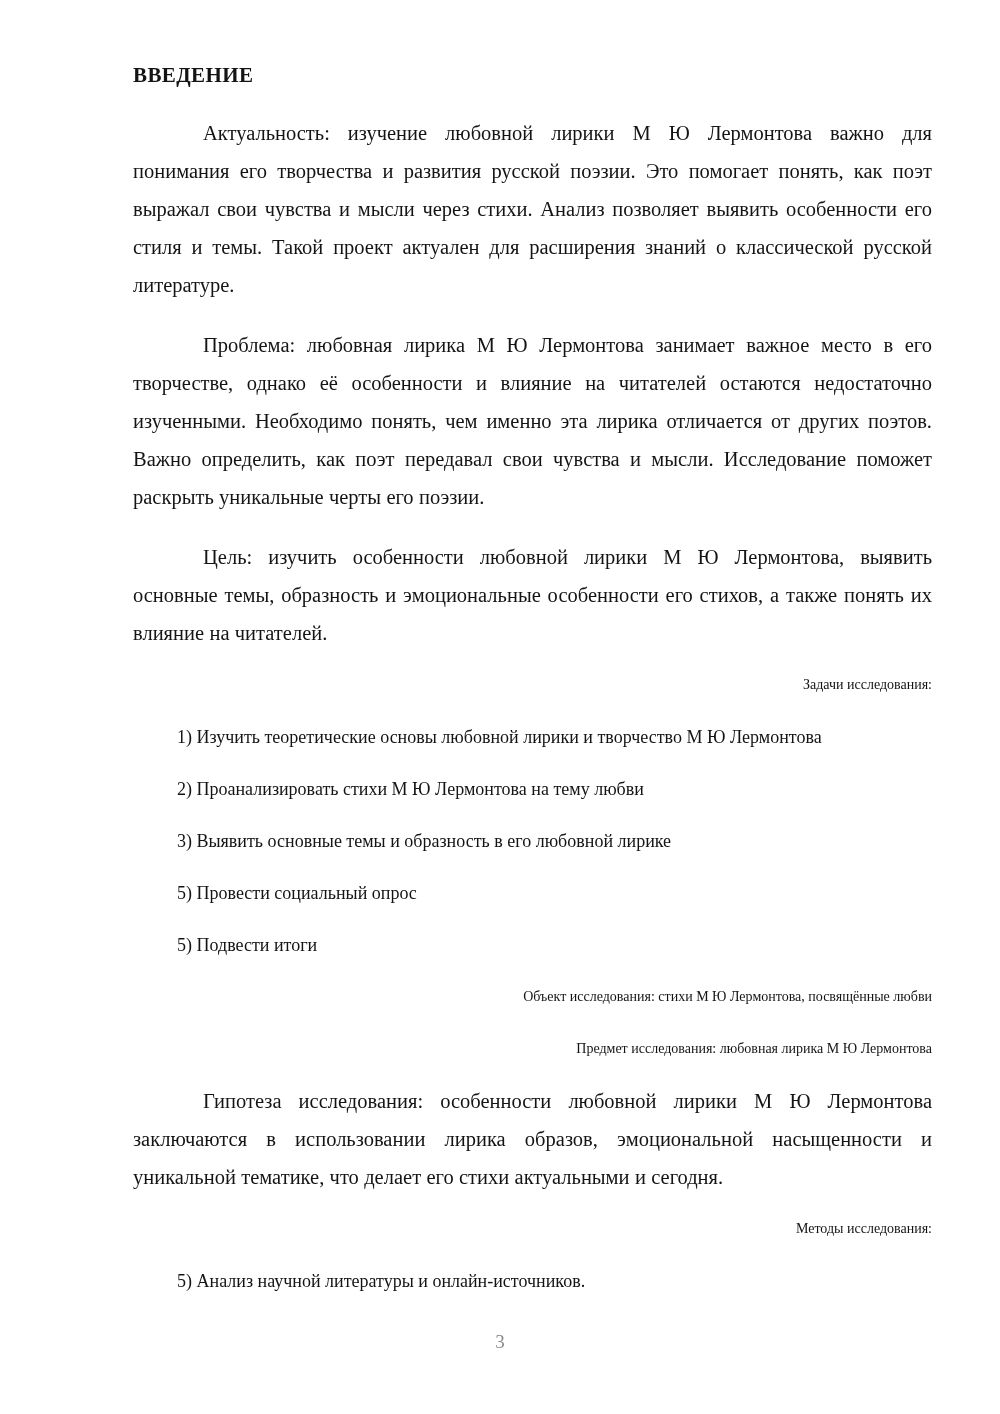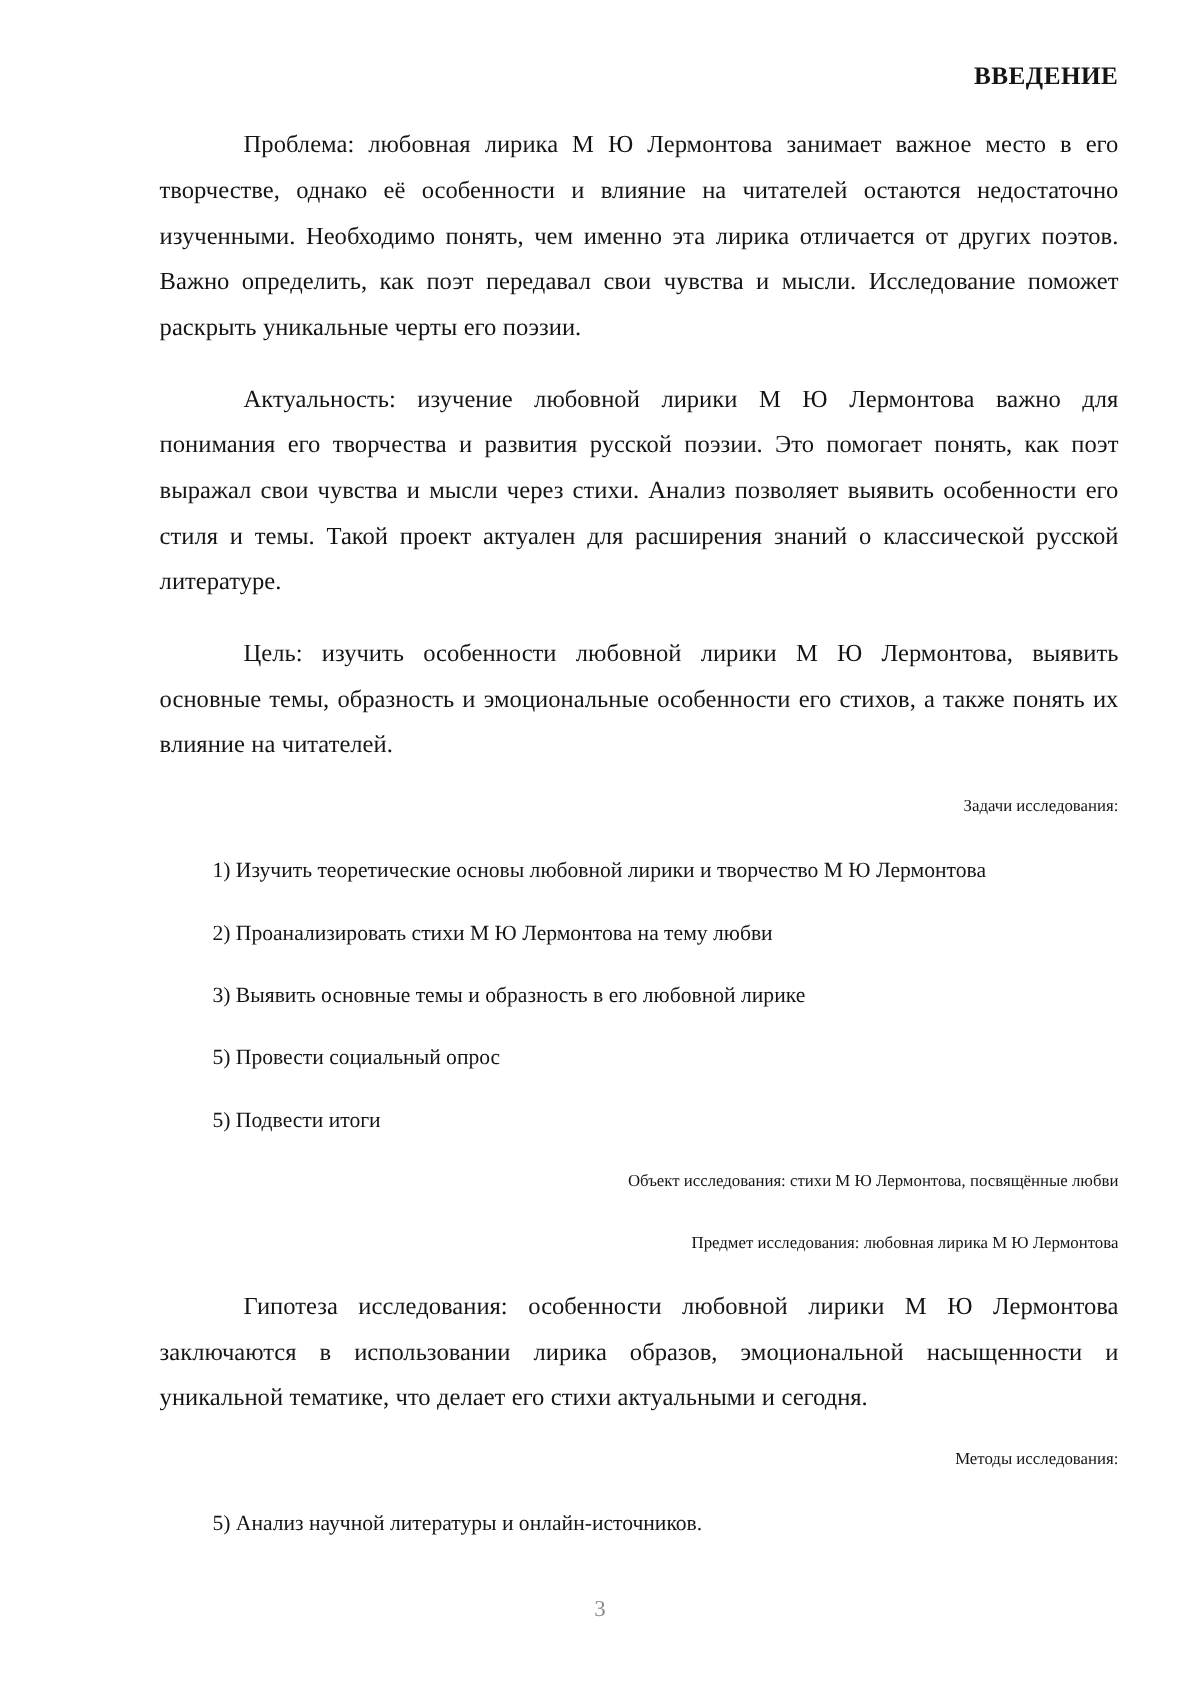--- a/index.html
+++ b/index.html
@@ -22,22 +22,22 @@
 
   .content {
     position: absolute;
     left: 133px;
     top: 0;
     width: 799px;            
   }
 
   .doc-title {
     margin: 0;
-    padding-top: 48px;
-    text-align: right;
+    padding-top: 60px;
+    text-align: left;
     font-size: 21px;
     font-weight: bold;
     letter-spacing: 0.4px;
     line-height: 1.5;
   }
 
   
   .para {
     margin: 0;
     padding-top: 22px;
@@ -88,23 +88,23 @@
   }
 </style>
 </head>
 <body>
 
 <div class="page">
   <div class="content">
 
     <h1 class="doc-title">ВВЕДЕНИЕ</h1>
 
+    <p class="para">Актуальность: изучение любовной лирики М Ю Лермонтова важно для понимания его творчества и развития русской поэзии. Это помогает понять, как поэт выражал свои чувства и мысли через стихи. Анализ позволяет выявить особенности его стиля и темы. Такой проект актуален для расширения знаний о классической русской литературе.</p>
+
     <p class="para">Проблема: любовная лирика М Ю Лермонтова занимает важное место в его творчестве, однако её особенности и влияние на читателей остаются недостаточно изученными. Необходимо понять, чем именно эта лирика отличается от других поэтов. Важно определить, как поэт передавал свои чувства и мысли. Исследование поможет раскрыть уникальные черты его поэзии.</p>
-
-    <p class="para">Актуальность: изучение любовной лирики М Ю Лермонтова важно для понимания его творчества и развития русской поэзии. Это помогает понять, как поэт выражал свои чувства и мысли через стихи. Анализ позволяет выявить особенности его стиля и темы. Такой проект актуален для расширения знаний о классической русской литературе.</p>
 
     <p class="para">Цель: изучить особенности любовной лирики М Ю Лермонтова, выявить основные темы, образность и эмоциональные особенности его стихов, а также понять их влияние на читателей.</p>
 
     <p class="line">Задачи исследования:</p>
 
     <p class="list-item">1) Изучить теоретические основы любовной лирики и творчество М Ю Лермонтова</p>
 
     <p class="list-item">2) Проанализировать стихи М Ю Лермонтова на тему любви</p>
 
     <p class="list-item">3) Выявить основные темы и образность в его любовной лирике</p>

